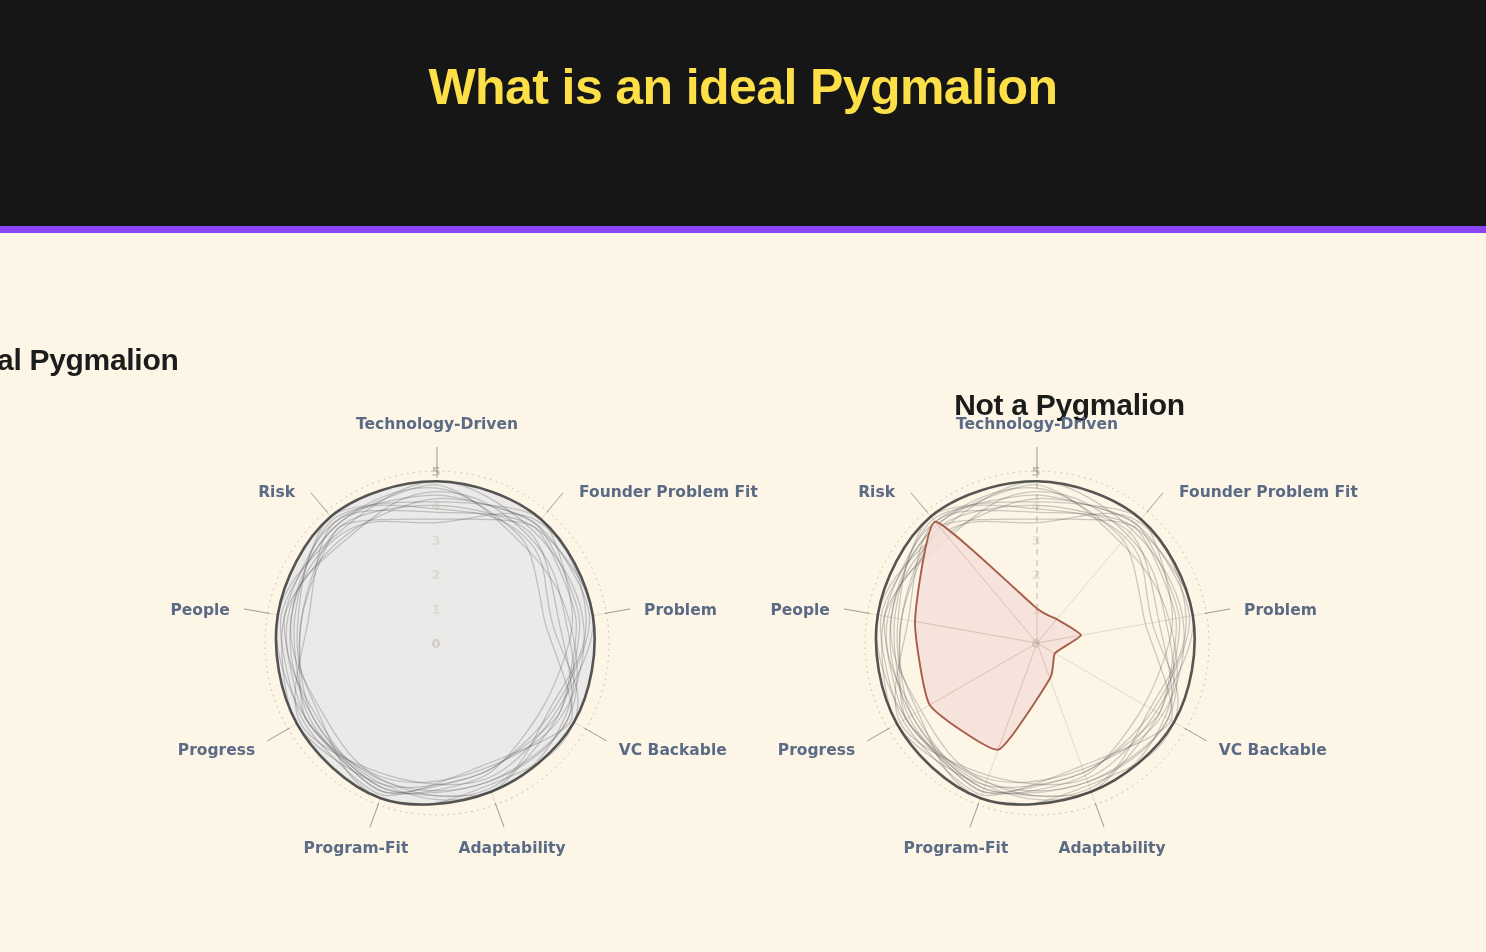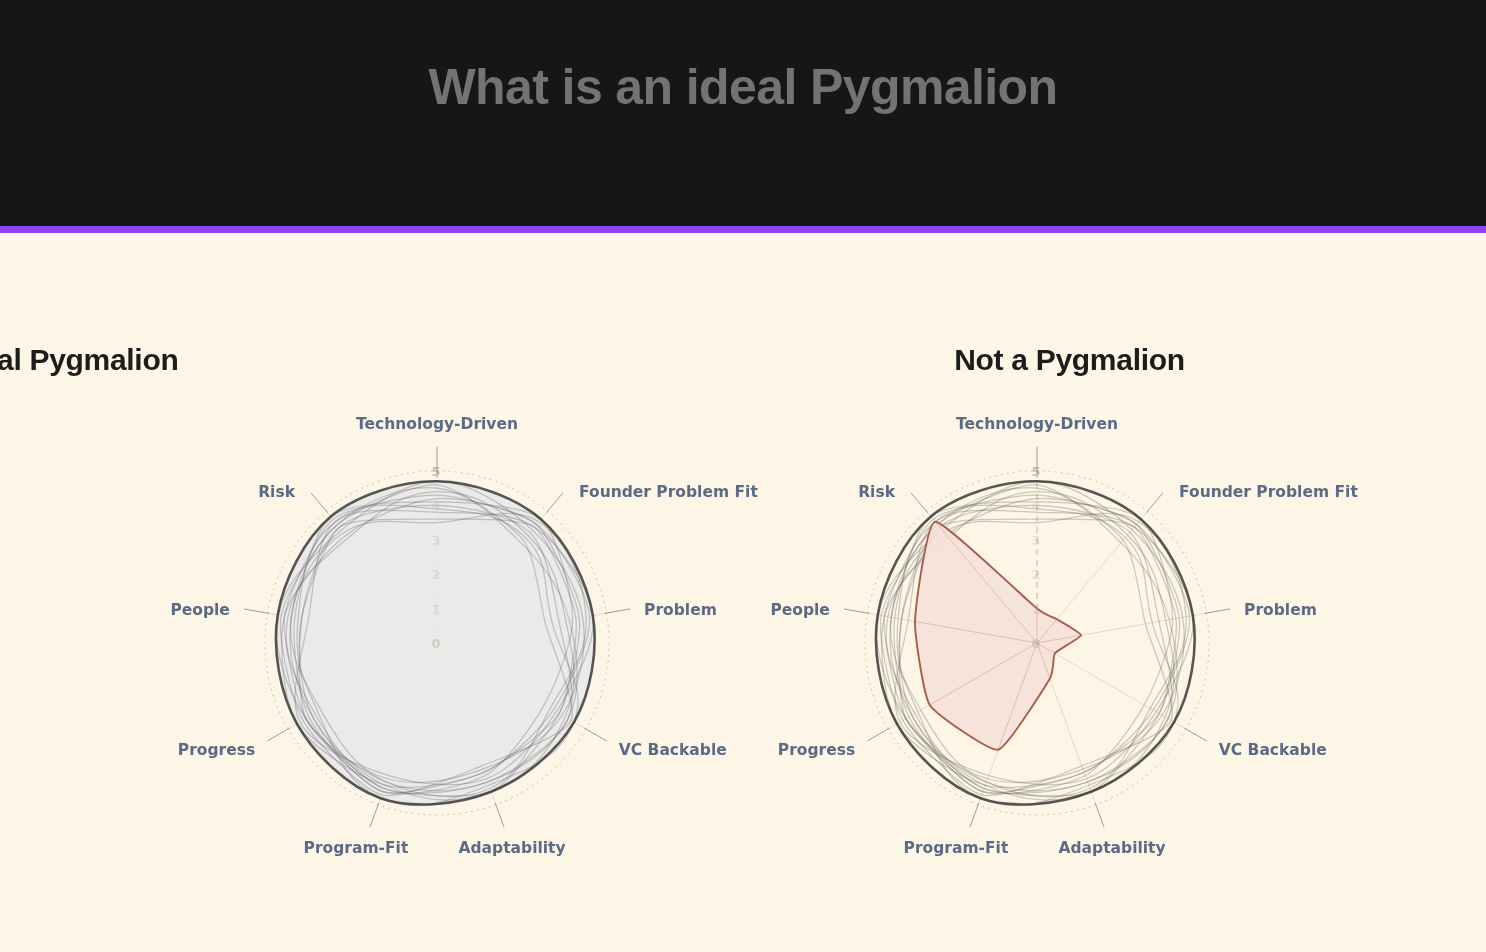--- a/index.html
+++ b/index.html
@@ -24,21 +24,21 @@
     height: 226px;
     background: #161616;
     box-sizing: border-box;
   }
   #header-title {
     position: absolute;
     left: 0;
     top: 58px;
     width: 1486px;
     text-align: center;
-    color: #737373;
+    color: #fde047;
     font-size: 50px;
     font-weight: 700;
     letter-spacing: -0.6px;
     font-family: "Liberation Sans", "DejaVu Sans", sans-serif;
     white-space: nowrap;
   }
   #header-accent {
     position: absolute;
     left: 0;
     top: 226px;
@@ -71,21 +71,21 @@
     top: 110px;
     width: 743px;
     text-align: center;
     color: #1c1c1c;
     font-size: 30px;
     font-weight: 600;
     letter-spacing: -0.3px;
     white-space: nowrap;
   }
   #panel-left .panel-title  { left: -305px; }
-  #panel-right .panel-title { left: -45px; }
+  #panel-right .panel-title { left: -45px; margin-top: 45px; }
 
   .radar-svg {
     position: absolute;
     left: 0;
     top: 0;
     width: 743px;
     height: 719px;
     overflow: visible;
   }
 

